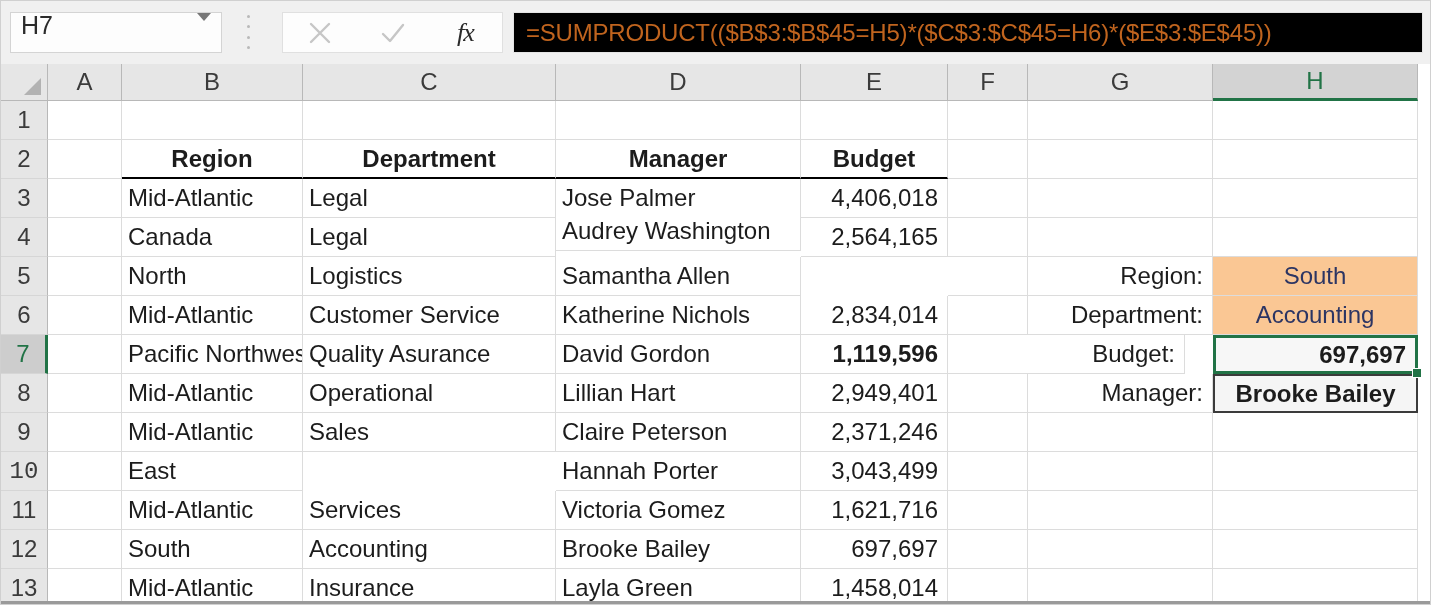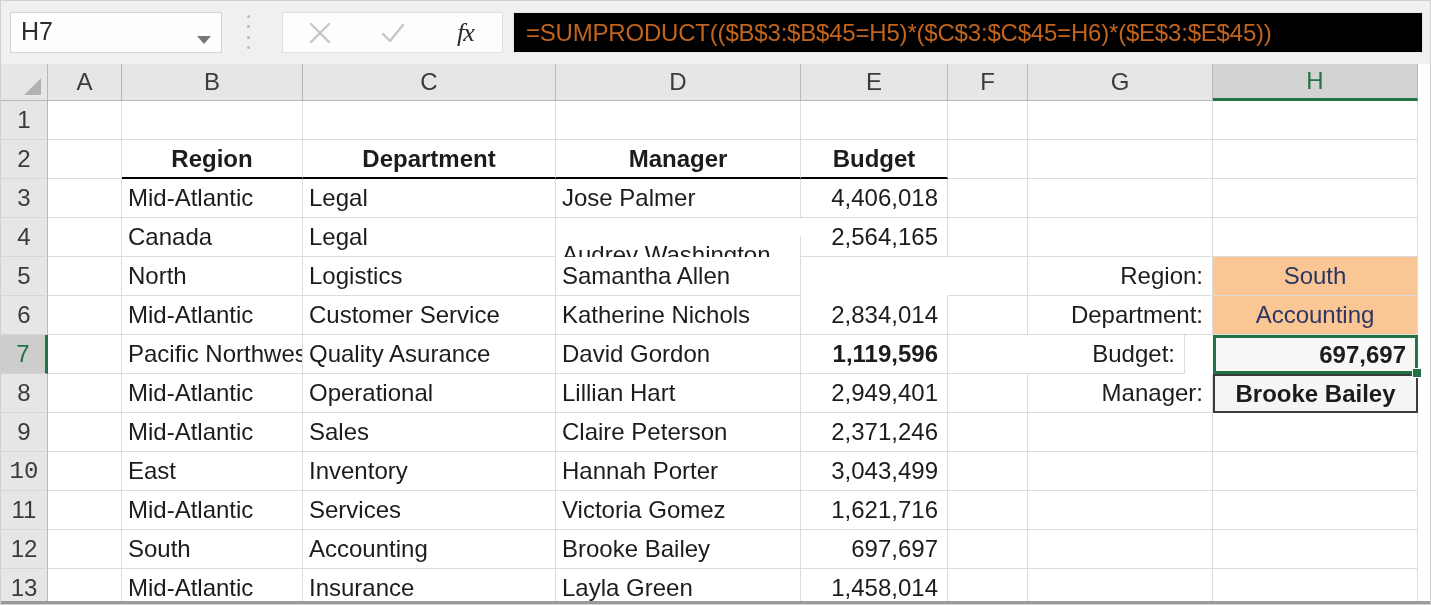--- a/index.html
+++ b/index.html
@@ -30,22 +30,22 @@
     box-sizing: border-box;
   }
   .name-box {
     position: absolute;
     left: 9px; top: 11px;
     width: 212px; height: 41px;
     background: #fdfdfd;
     border: 1px solid #d4d4d4;
     box-sizing: border-box;
     display: flex;
-    align-items: flex-end;
-    padding: 8px 10px;
+    align-items: flex-start;
+    padding: 0 10px;
   }
   .name-box-text {
     flex: 1;
     font-size: 25px;
     color: #2b2b2b;
     line-height: 1;
   }
   .name-box-caret {
     width: 0; height: 0;
     border-left: 7px solid transparent;
@@ -356,21 +356,21 @@
     <div class="cell center bold hdrline" style="left:555px; top:76px; width:245px; height:39px;">Manager</div>
     <div class="cell center bold hdrline" style="left:800px; top:76px; width:147px; height:39px;">Budget</div>
 
     <div class="cell left" style="left:121px; top:115px; width:181px; height:39px;">Mid-Atlantic</div>
     <div class="cell left" style="left:302px; top:115px; width:253px; height:39px;">Legal</div>
     <div class="cell left" style="left:555px; top:115px; width:245px; height:39px;">Jose Palmer</div>
     <div class="cell right" style="left:800px; top:115px; width:147px; height:39px;">4,406,018</div>
 
     <div class="cell left" style="left:121px; top:154px; width:181px; height:39px;">Canada</div>
     <div class="cell left" style="left:302px; top:154px; width:253px; height:39px;">Legal</div>
-    <div class="cell left" style="left:555px; top:172px; width:245px; height:39px;">Audrey Washington</div>
+    <div class="cell left" style="left:555px; top:148px; width:245px; height:39px;">Audrey Washington</div>
     <div class="cell right" style="left:800px; top:154px; width:147px; height:39px;">2,564,165</div>
 
     <div class="cell left" style="left:121px; top:193px; width:181px; height:39px;">North</div>
     <div class="cell left" style="left:302px; top:193px; width:253px; height:39px;">Logistics</div>
     <div class="cell left" style="left:555px; top:193px; width:245px; height:39px;">Samantha Allen</div>
 
     <div class="cell left" style="left:121px; top:232px; width:181px; height:39px;">Mid-Atlantic</div>
     <div class="cell left" style="left:302px; top:232px; width:253px; height:39px;">Customer Service</div>
     <div class="cell left" style="left:555px; top:232px; width:245px; height:39px;">Katherine Nichols</div>
     <div class="cell right" style="left:800px; top:232px; width:147px; height:39px;">2,834,014</div>
@@ -384,21 +384,20 @@
     <div class="cell left" style="left:302px; top:310px; width:253px; height:39px;">Operational</div>
     <div class="cell left" style="left:555px; top:310px; width:245px; height:39px;">Lillian Hart</div>
     <div class="cell right" style="left:800px; top:310px; width:147px; height:39px;">2,949,401</div>
 
     <div class="cell left" style="left:121px; top:349px; width:181px; height:39px;">Mid-Atlantic</div>
     <div class="cell left" style="left:302px; top:349px; width:253px; height:39px;">Sales</div>
     <div class="cell left" style="left:555px; top:349px; width:245px; height:39px;">Claire Peterson</div>
     <div class="cell right" style="left:800px; top:349px; width:147px; height:39px;">2,371,246</div>
 
     <div class="cell left" style="left:121px; top:388px; width:181px; height:39px;">East</div>
-    <div class="cell left" style="left:302px; top:388px; width:253px; height:39px;">Inventory</div>
     <div class="cell left" style="left:555px; top:388px; width:245px; height:39px;">Hannah Porter</div>
     <div class="cell right" style="left:800px; top:388px; width:147px; height:39px;">3,043,499</div>
 
     <div class="cell left" style="left:121px; top:427px; width:181px; height:39px;">Mid-Atlantic</div>
     <div class="cell left" style="left:302px; top:427px; width:253px; height:39px;">Services</div>
     <div class="cell left" style="left:555px; top:427px; width:245px; height:39px;">Victoria Gomez</div>
     <div class="cell right" style="left:800px; top:427px; width:147px; height:39px;">1,621,716</div>
 
     <div class="cell left" style="left:121px; top:466px; width:181px; height:39px;">South</div>
     <div class="cell left" style="left:302px; top:466px; width:253px; height:39px;">Accounting</div>

